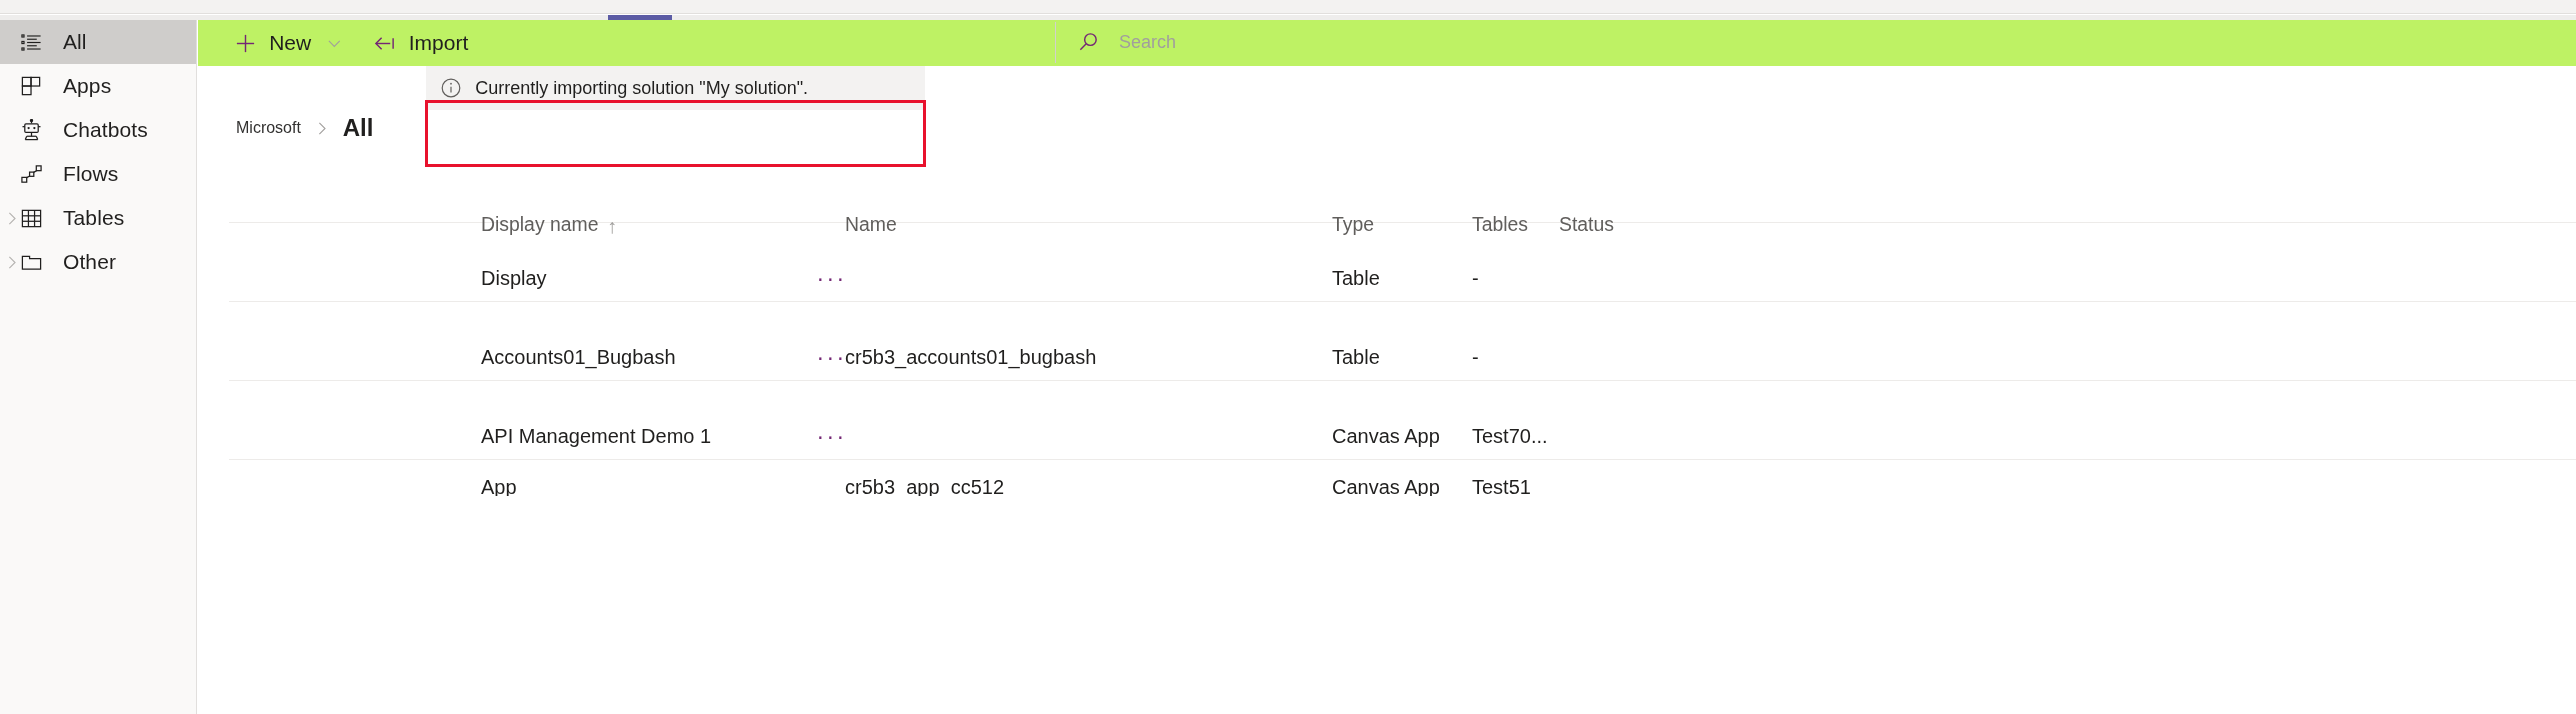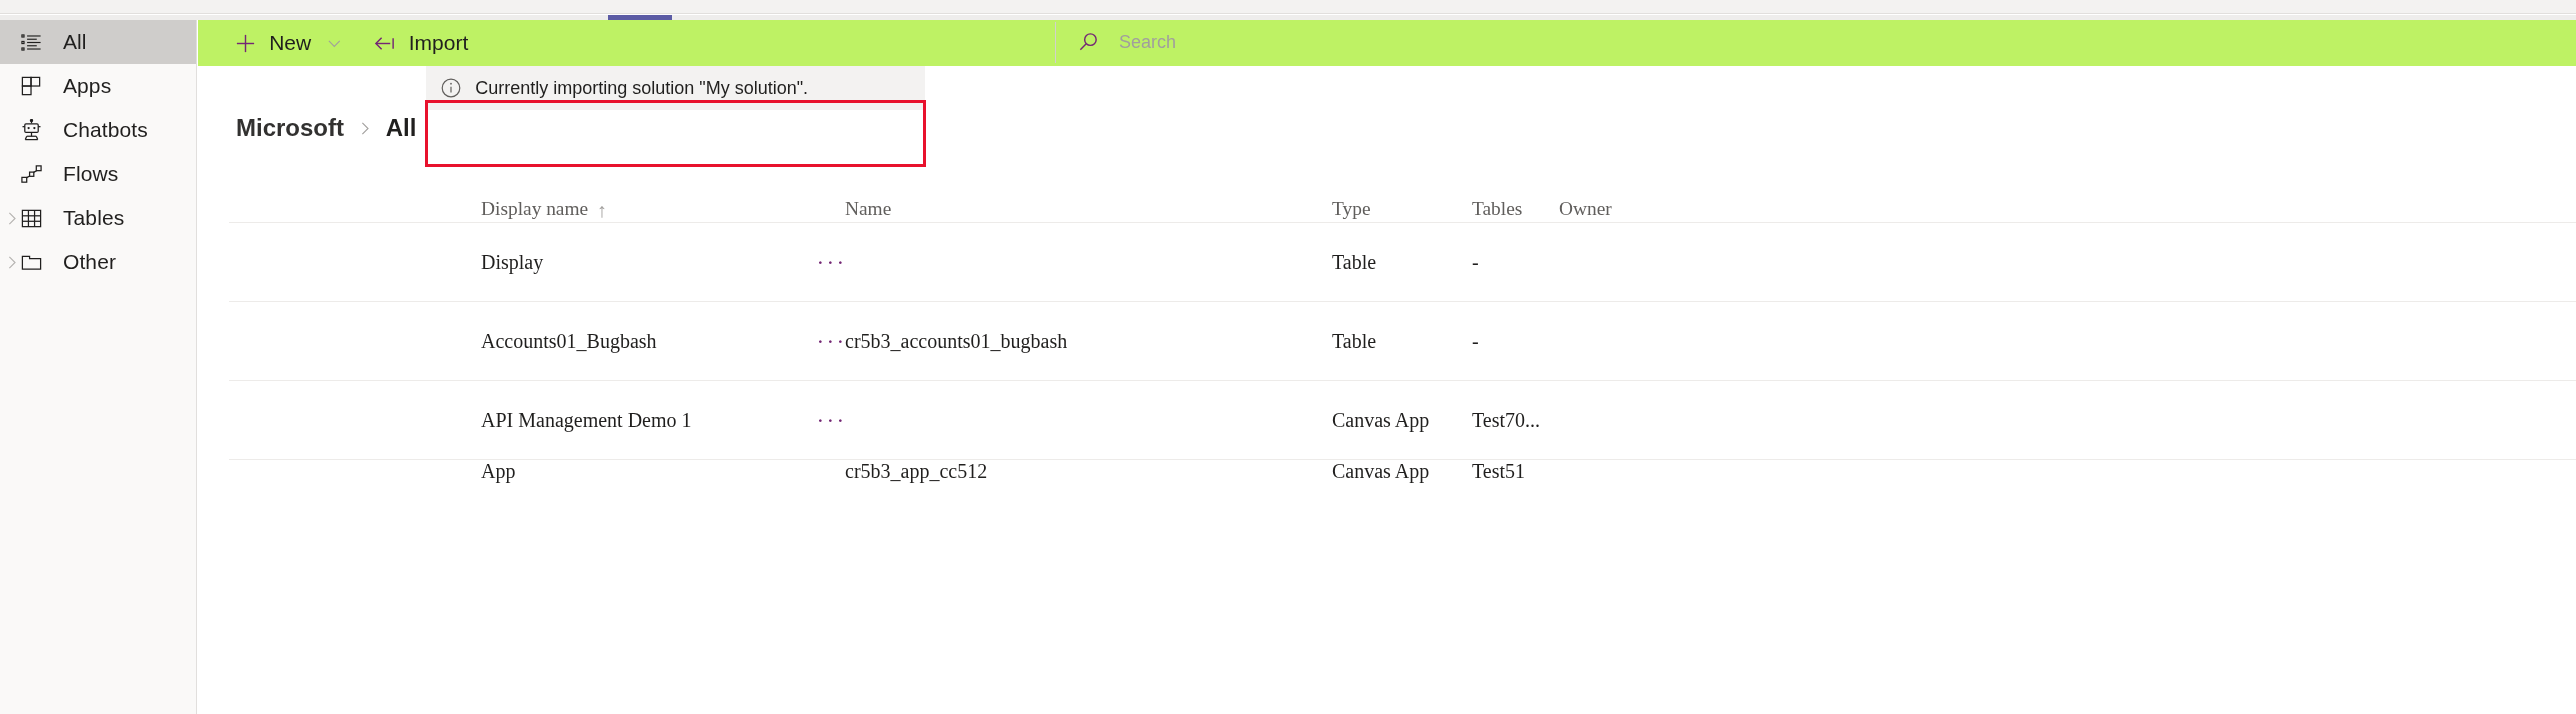--- a/index.html
+++ b/index.html
@@ -221,23 +221,23 @@
   }
 
   .breadcrumb {
     position: absolute;
     left: 38px;
     top: 48px;
     display: flex;
     align-items: center;
   }
   .crumb-root {
-    font-size: 24px;
+    font-size: 16px;
     color: #323130;
-    font-weight: 700;
+    font-weight: 400;
     cursor: pointer;
   }
   .crumb-sep {
     margin: 0 12.4px;
     color: #a19f9d;
     display: flex;
     align-items: center;
   }
   .crumb-current {
     font-size: 24px;
@@ -262,28 +262,27 @@
     height: 78px;
     border-bottom: 0.8px solid #edebe9;
   }
   .grid-row.partial {
     height: 36px;
     overflow: hidden;
     border-bottom: none;
   }
   .cell {
     position: absolute;
-    top: 0;
+    top: 16px;
     height: 100%;
     display: flex;
     align-items: center;
     font-size: 20px;
     color: #201f1e;
     white-space: nowrap;
-    font-family: Liberation Serif, serif;
   }
   .grid-head .cell {
     font-size: 19.4px;
     color: #605e5c;
     align-items: flex-end;
     padding-bottom: 2.3px;
     box-sizing: border-box;
     cursor: pointer;
   }
   .grid-row.partial .cell {
@@ -482,21 +481,21 @@
         <div class="cell col-name">
           <span>Name</span>
         </div>
         <div class="cell col-type">
           <span>Type</span>
         </div>
         <div class="cell col-owner">
           <span>Tables</span>
         </div>
         <div class="cell col-status">
-          <span>Owner</span>
+          <span>Status</span>
         </div>
       </div>
 
       <div class="grid-row">
         <div class="cell col-display">Display</div>
         <div class="cell col-ellipsis">
           <span class="ellipsis-btn">···</span>
         </div>
         <div class="cell col-type">Table</div>
         <div class="cell col-owner">-</div>

